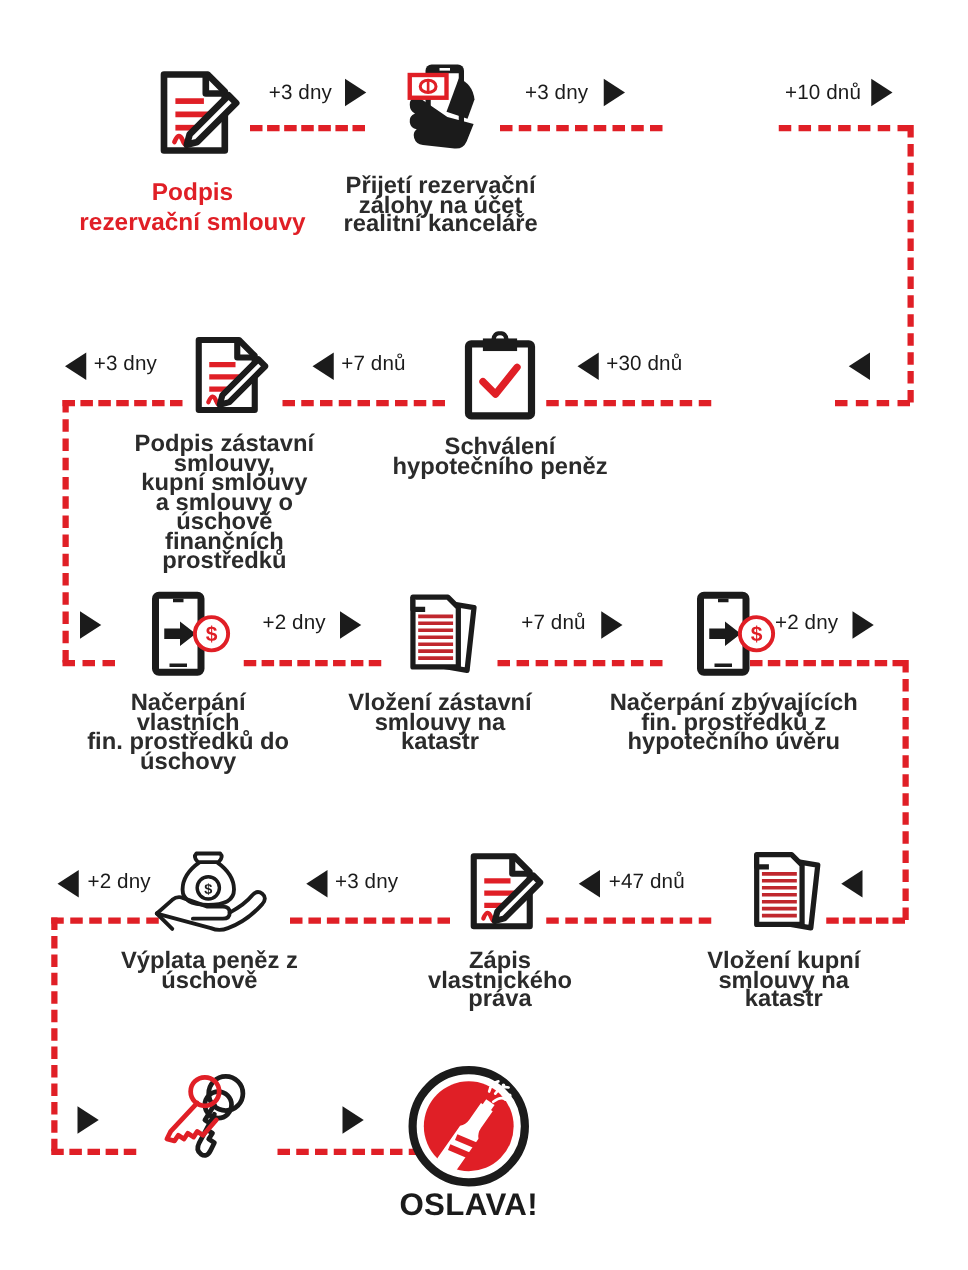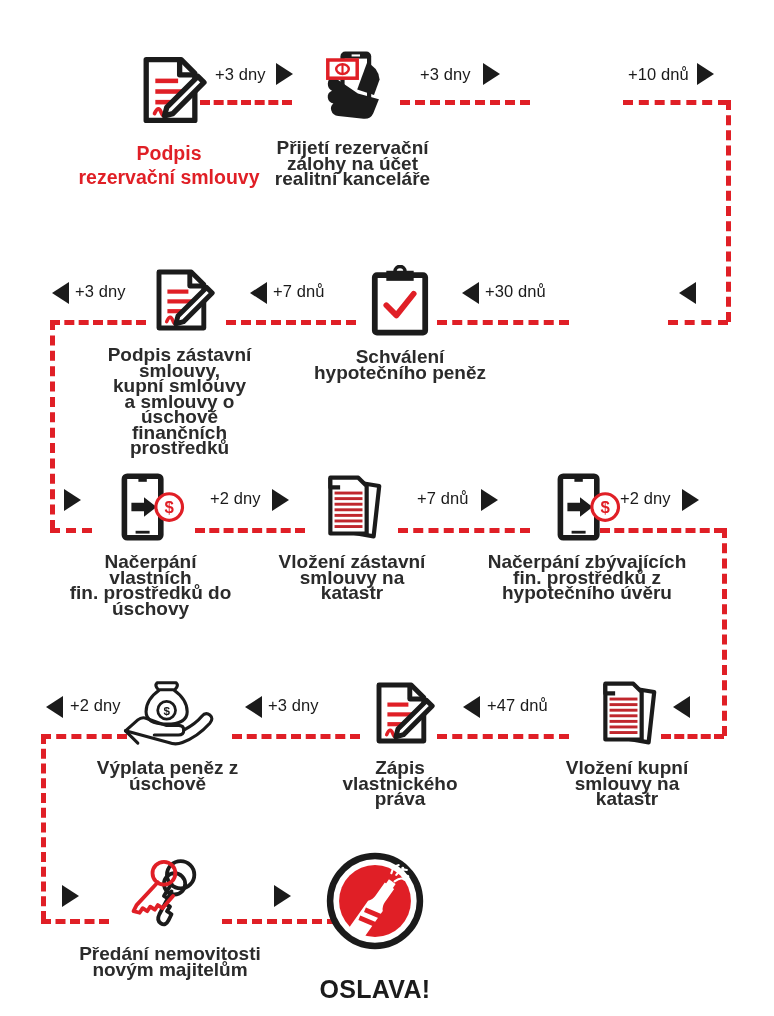--- a/index.html
+++ b/index.html
@@ -77,21 +77,21 @@
     font-size: 19.5px;
     line-height: 24px;
     font-weight: bold;
     margin-top: 9px;
   }
   .step.final .caption {
     color: #1b1b1b;
     font-size: 25px;
     font-weight: bold;
     letter-spacing: 0.3px;
-    margin-top: 28px;
+    margin-top: 2px;
   }
 </style>
 </head>
 <body>
 
 <div id="canvas">
 
   <div class="dash-h" style="left:200px; top:100px; width:92px;"></div>
   <div class="dash-h" style="left:400px; top:100px; width:130px;"></div>
   <div class="dash-h" style="left:623px; top:100px; width:105px;"></div>
@@ -115,21 +115,21 @@
 
   <div class="dash-h" style="left:437px; top:734px; width:132px;"></div>
   <div class="dash-h" style="left:232px; top:734px; width:128px;"></div>
   <div class="dash-h" style="left:41px; top:734px; width:86px;"></div>
 
   <div class="dash-v" style="left:41px; top:734px; height:187px;"></div>
   <div class="dash-h" style="left:41px; top:919px; width:68px;"></div>
 
   <div class="dash-h" style="left:222px; top:919px; width:130px;"></div>
 
-  <div class="step first" style="left:64px; top:52px; width:210px;">
+  <div class="step first" style="left:49px; top:52px; width:210px;">
     <span class="icon">
       <svg width="76" height="76" viewBox="0 0 100 100" aria-hidden="true">
         <path d="M20 10 H66 L84 28 V90 H20 Z" fill="#fff" stroke="#1b1b1b" stroke-width="7" stroke-linejoin="round"></path>
         <path d="M64 10 V30 H84" fill="none" stroke="#1b1b1b" stroke-width="7" stroke-linejoin="round"></path>
         <line x1="32" y1="38" x2="62" y2="38" stroke="#e01f26" stroke-width="6"></line>
         <line x1="32" y1="52" x2="68" y2="52" stroke="#e01f26" stroke-width="6"></line>
         <line x1="32" y1="66" x2="58" y2="66" stroke="#e01f26" stroke-width="6"></line>
         <path d="M31 81 q5 -12 9 -1 q4 10 9 -4" fill="none" stroke="#e01f26" stroke-width="5" stroke-linecap="round"></path>
         <path d="M96 34 L104 42 L63 83 L52 86 L55 75 Z" fill="#fff" stroke="#1b1b1b" stroke-width="7" stroke-linejoin="round" transform="translate(-8,-2)"></path>
       </svg>
@@ -337,22 +337,20 @@
   <div class="step" style="left:75px; top:858px; width:190px;">
     <span class="icon">
       <svg width="92" height="76" viewBox="0 0 120 100" aria-hidden="true">
         <circle cx="74" cy="22" r="18" fill="none" stroke="#1b1b1b" stroke-width="5"></circle>
         <circle cx="66" cy="34" r="14" fill="none" stroke="#1b1b1b" stroke-width="5"></circle>
         <path d="M62 44 L46 74 q-4 8 2 12 q6 4 10 -4 l4 -8 l-6 -4 l4 -6 l-6 -4 l4 -6 l-6 -4 l10 -16" fill="none" stroke="#1b1b1b" stroke-width="5" stroke-linejoin="round" stroke-linecap="round"></path>
         <circle cx="52" cy="20" r="15" fill="none" stroke="#e01f26" stroke-width="5"></circle>
         <path d="M44 32 L16 62 l-4 8 l8 2 l4 -6 l6 4 l4 -6 l6 4 l4 -6 l6 4 l14 -16" fill="none" stroke="#e01f26" stroke-width="5" stroke-linejoin="round" stroke-linecap="round"></path>
       </svg>
     </span>
-    <span class="caption">Předání nemovitosti
-novým majitelům</span>
   </div>
 
   <div class="tri tri-r" style="left:274px; top:885px;"></div>
 
   <div class="step final" style="left:295px; top:852px; width:160px;">
     <span class="icon">
       <svg width="98" height="98" viewBox="0 0 120 120" aria-hidden="true">
         <circle cx="60" cy="60" r="55" fill="#ffffff" stroke="#1b1b1b" stroke-width="8"></circle>
         <circle cx="60" cy="60" r="44" fill="#e01f26"></circle>
         <g transform="rotate(35 62 62)">

